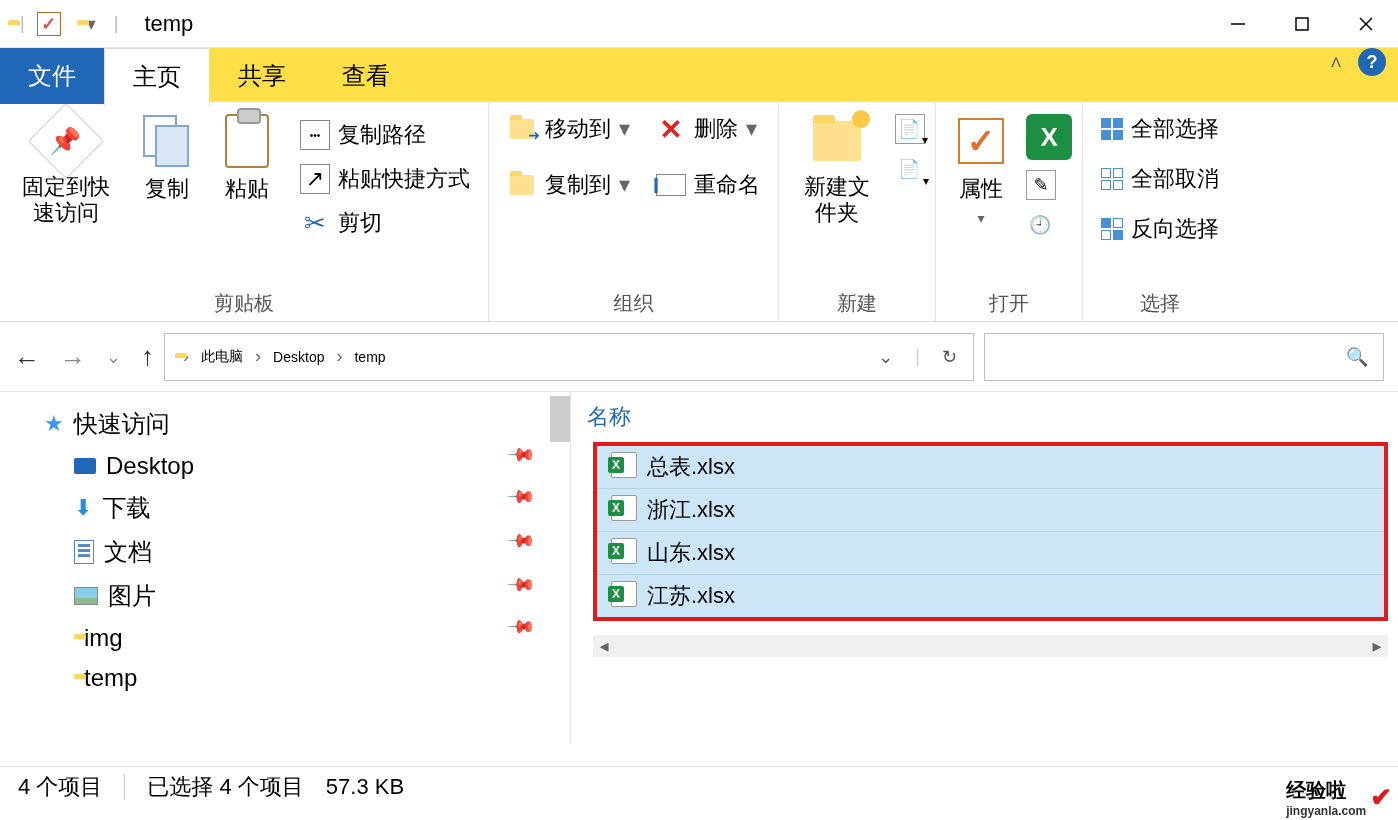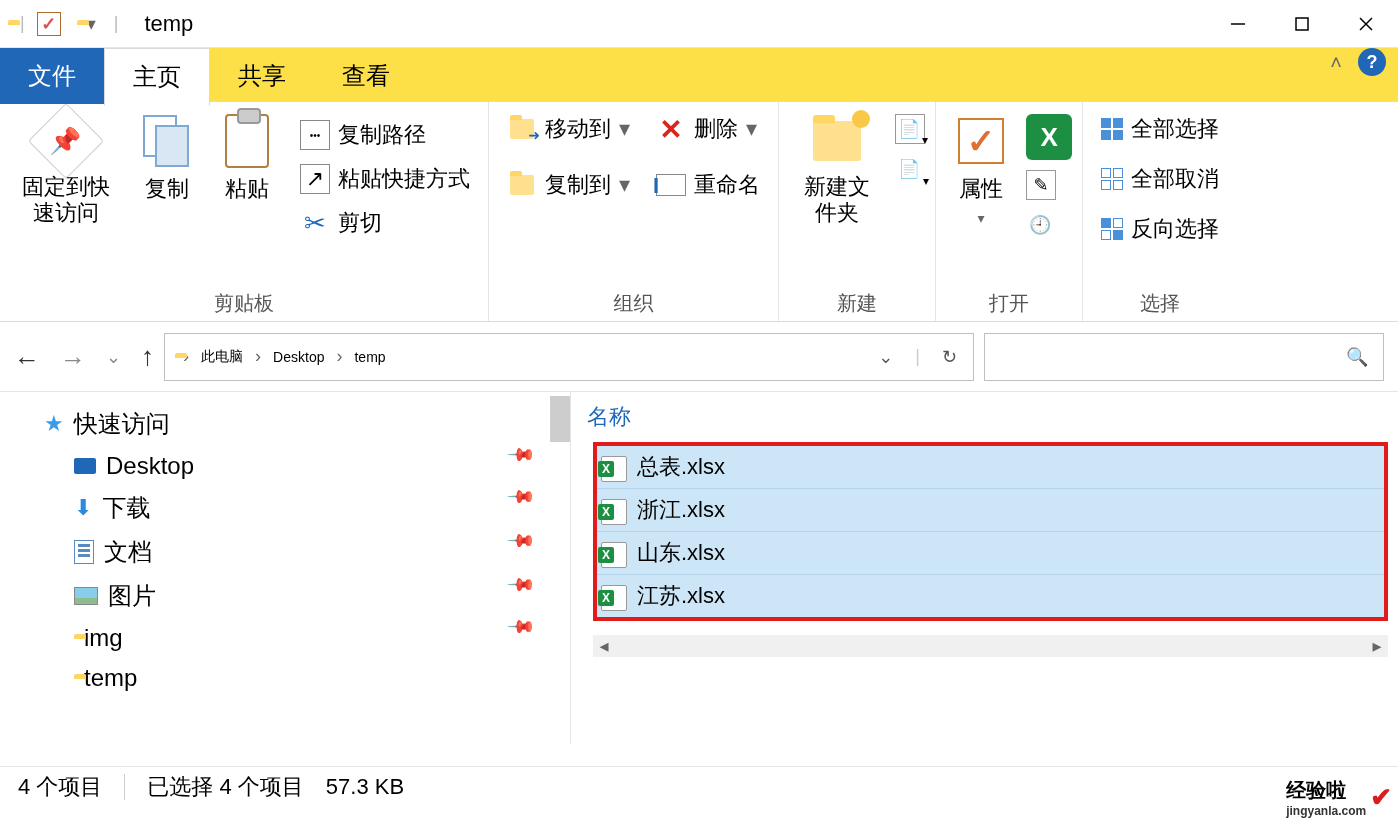--- a/index.html
+++ b/index.html
@@ -45,21 +45,21 @@
 .sidebar { width: 570px; padding: 10px 8px 8px 40px; overflow: hidden; position: relative; }
 .sidebar-scroll { position: absolute; right: 0; top: 4px; width: 20px; height: 46px; background: #cdcdcd; }
 .tree-item { display: flex; align-items: center; gap: 10px; padding: 6px 4px; font-size: 24px; }
 .tree-item.sub { padding-left: 34px; }
 .pin { margin-left: auto; color: #8a9aad; transform: rotate(45deg); padding-right: 30px; font-size: 18px; }
 .divider-v { width: 1px; background: #e5e5e5; }
 
 .content { flex: 1; display: flex; flex-direction: column; position: relative; }
 .content-header { padding: 10px 16px; font-size: 22px; color: #2067b8; }
 .file-box { margin: 0 10px 8px 22px; border: 4px solid #e11b1b; padding: 0; }
-.file-row { display: flex; align-items: flex-end; gap: 10px; padding: 6px 4px; font-size: 22px; background: #cde6f7; border-bottom: 1px solid #b5d3e8; }
+.file-row { display: flex; align-items: flex-start; gap: 10px; padding: 6px 14px; font-size: 22px; background: #cde6f7; border-bottom: 1px solid #b5d3e8; }
 .file-row:last-child { border-bottom: none; }
 .hscroll { height: 22px; margin: 6px 10px 0 22px; display: flex; align-items: center; background: #f0f0f0; }
 .hscroll .lbtn, .hscroll .rbtn { width: 22px; height: 22px; display: flex; align-items: center; justify-content: center; color: #666; }
 .hscroll .track { flex: 1; height: 22px; background: #f0f0f0; }
 
 
 .statusbar { position: absolute; bottom: 14px; left: 0; height: 40px; display: flex; align-items: center; padding: 0 18px; gap: 22px; font-size: 22px; border-top: 1px solid #e5e5e5; width: 100%; }
 .statusbar .sep { width: 1px; height: 26px; background: #ccc; }
 
 

